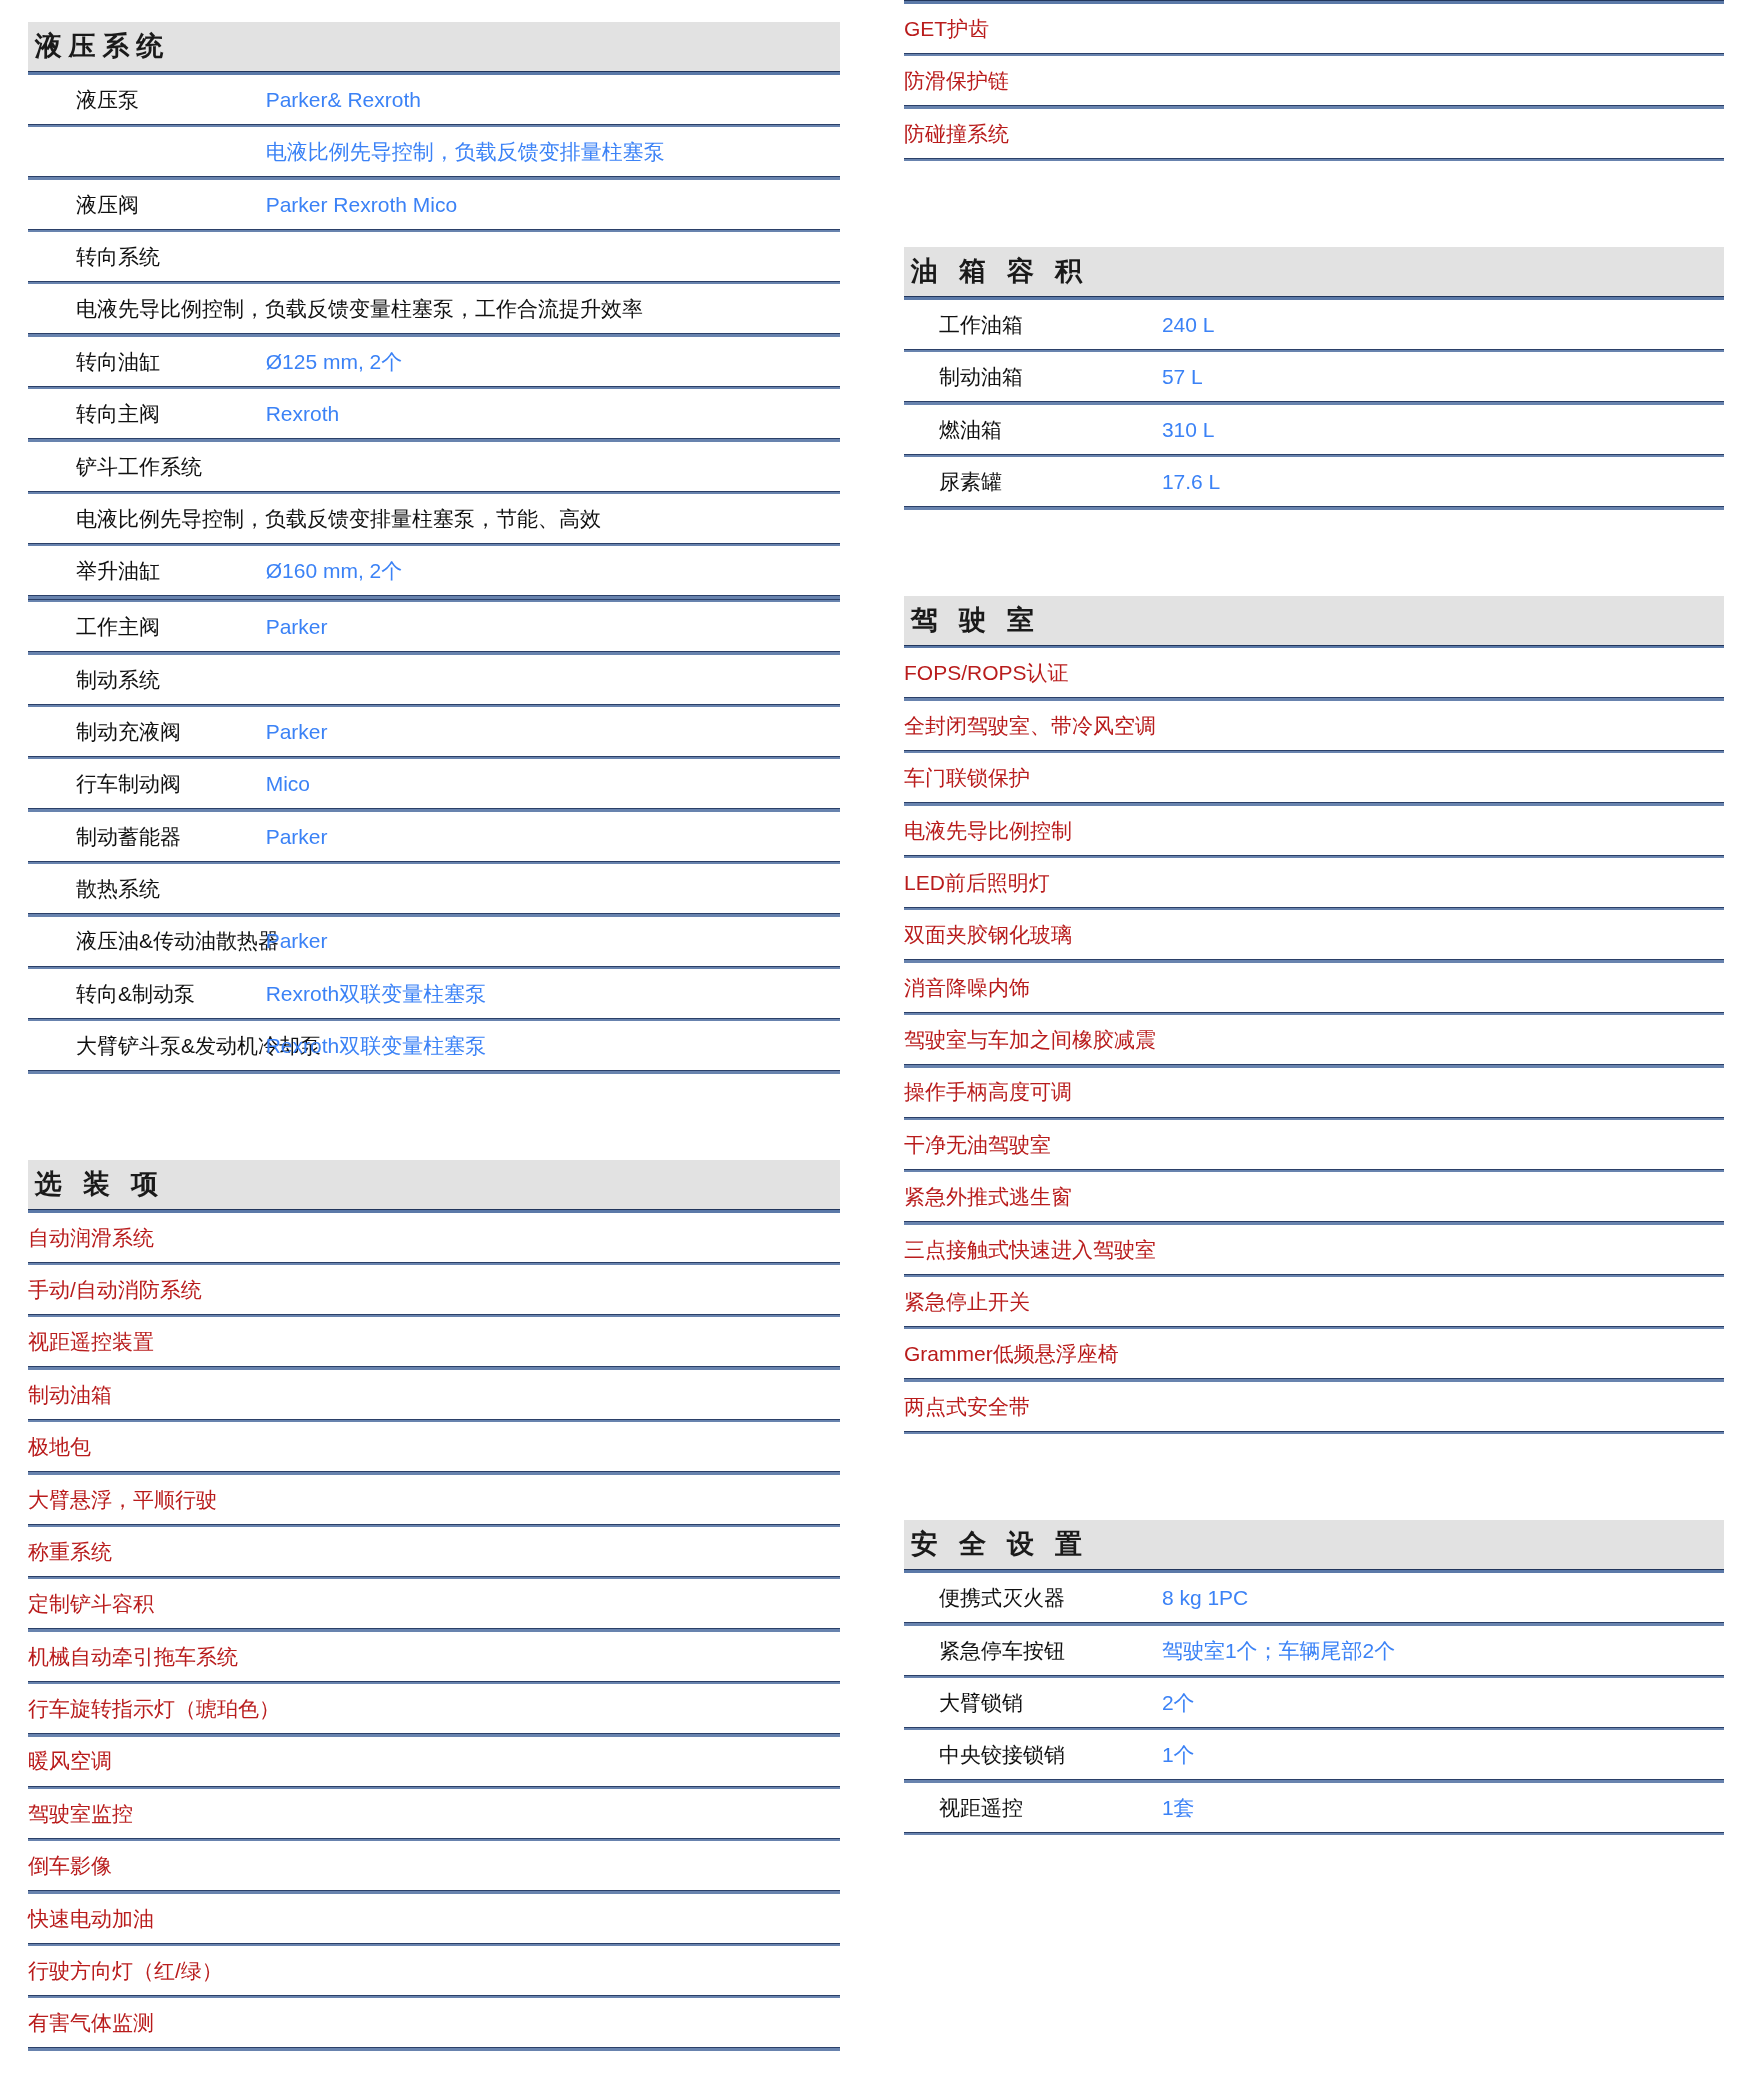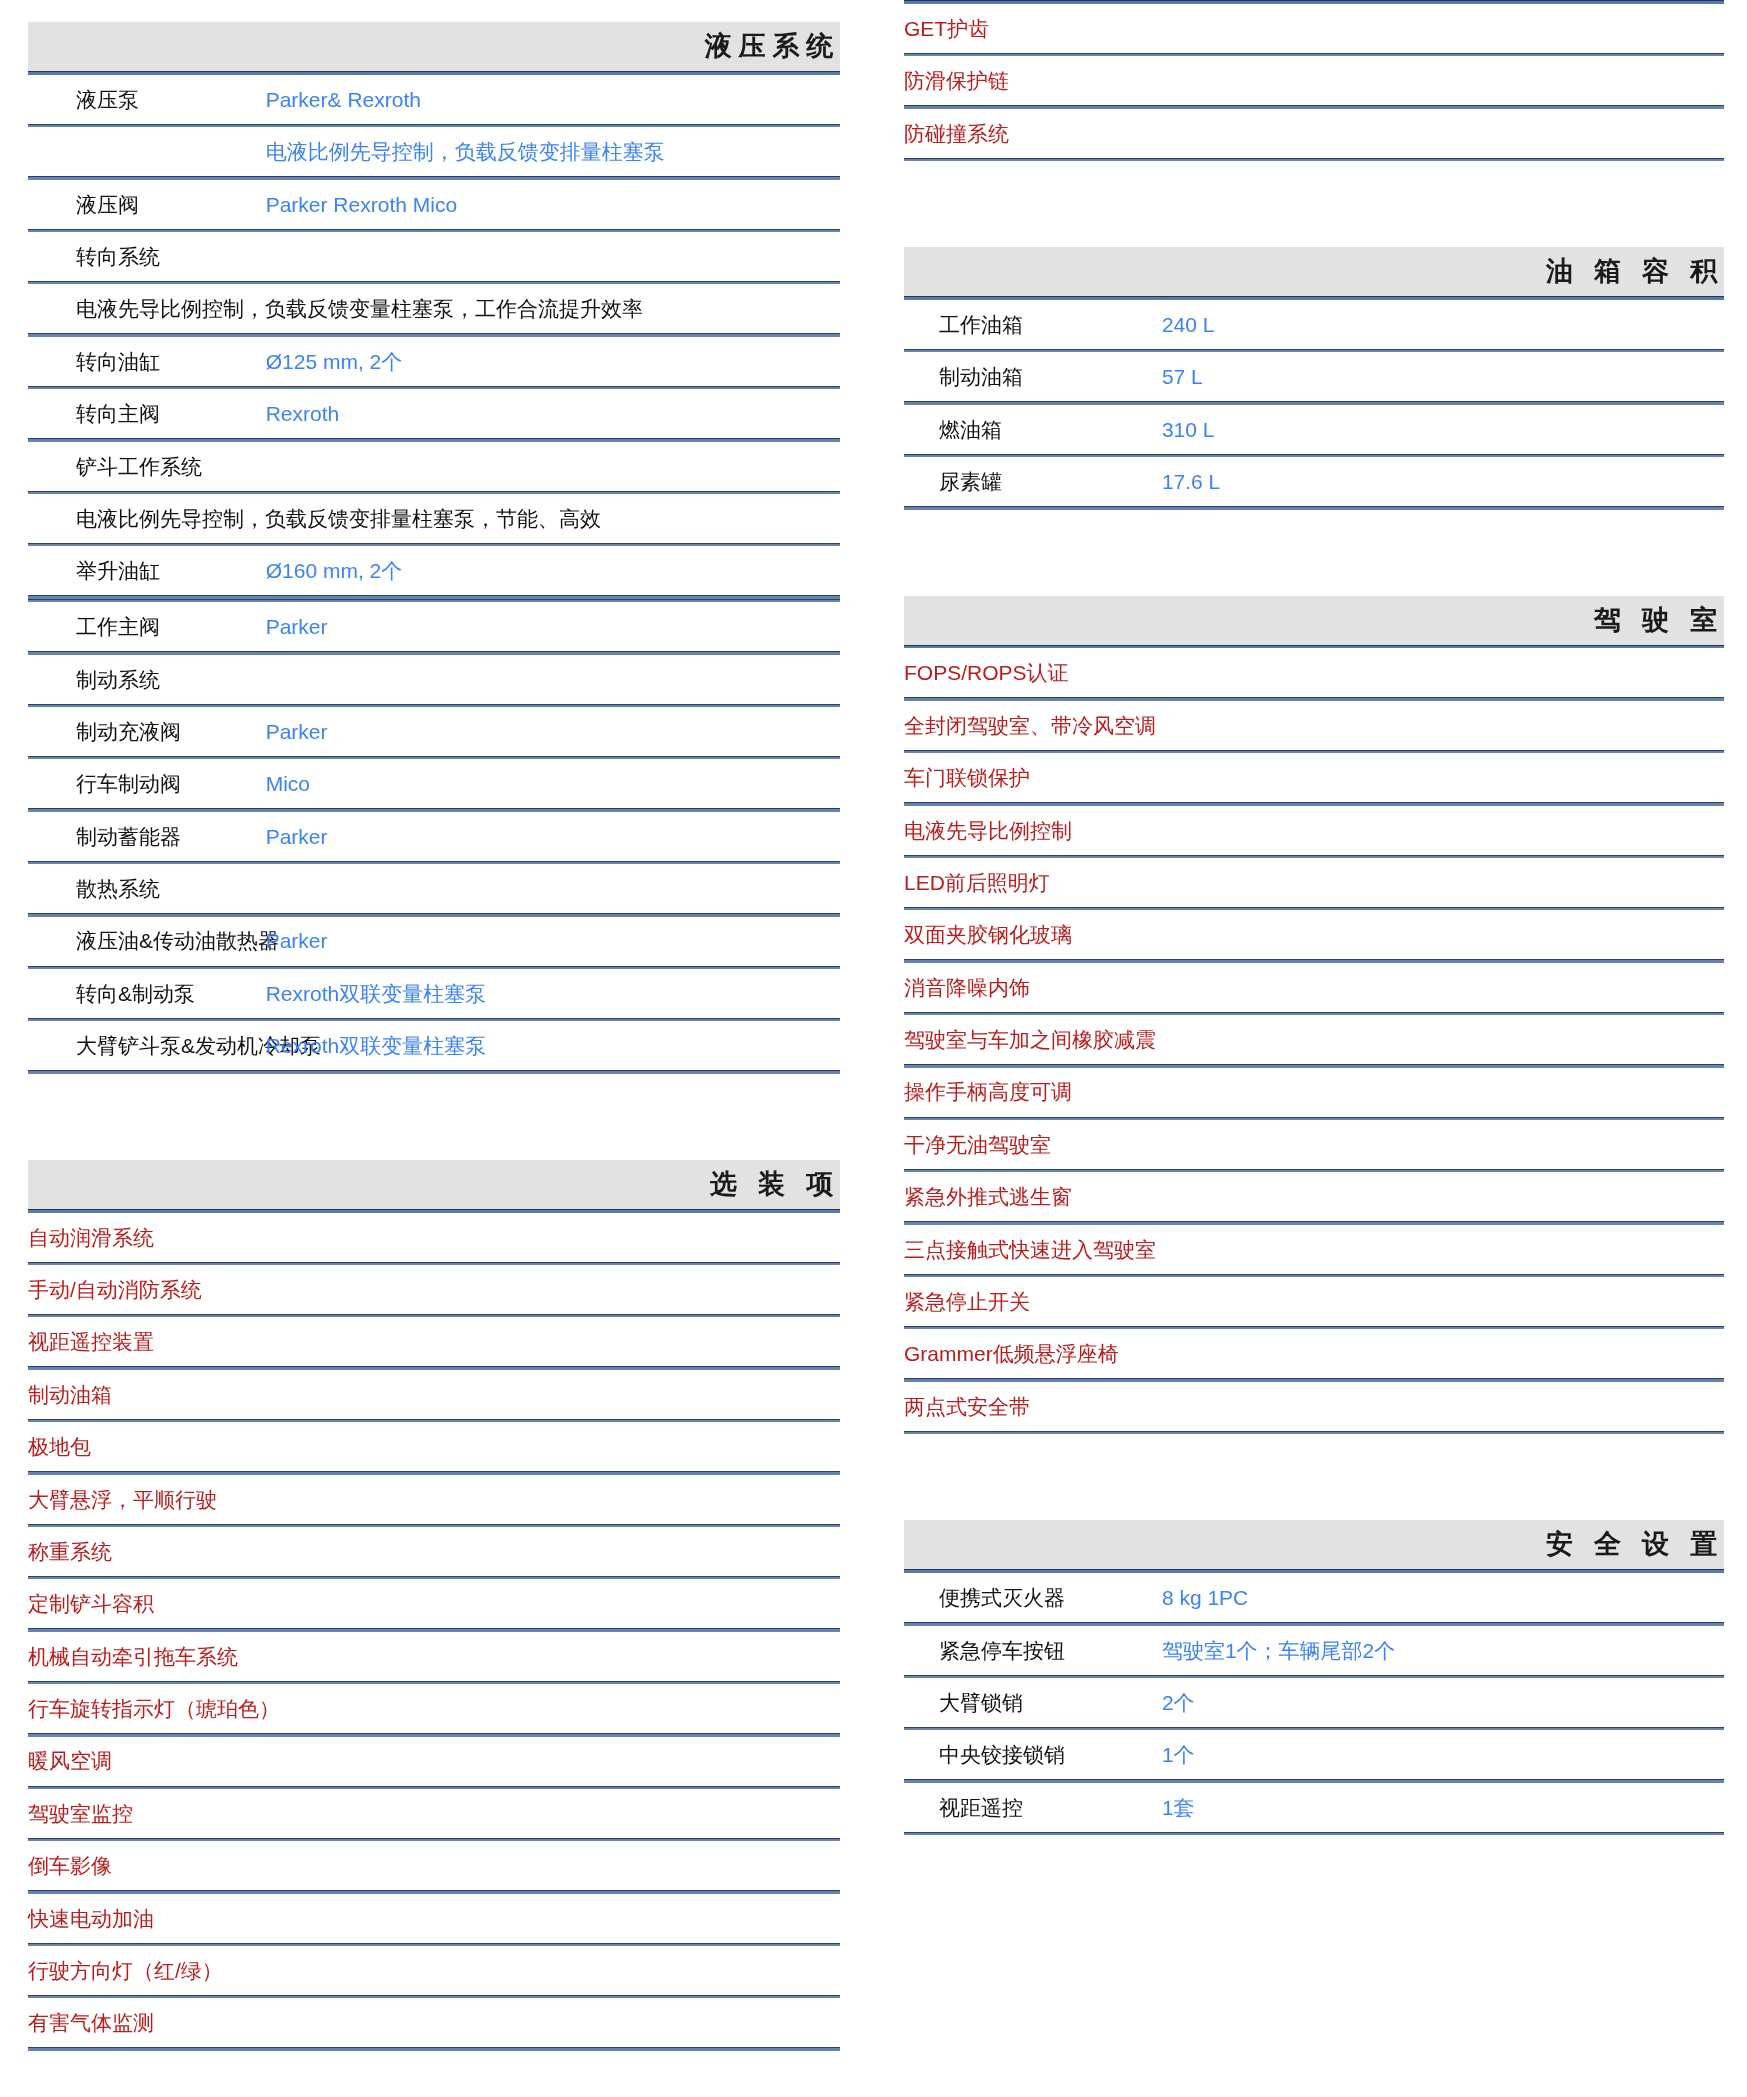--- a/index.html
+++ b/index.html
@@ -48,21 +48,21 @@
   .spec-table + .spec-table {
     margin-top: 86px;
   }
   .spec-table.tight-top { margin-top: 0; }
 
   .tbl-header {
     background: #e2e2e2;
     height: 49px;
     display: flex;
     align-items: center;
-    justify-content: flex-end;
+    justify-content: flex-start;
     box-sizing: border-box;
   }
   .tbl-header-text {
     font-size: 27px;
     font-weight: bold;
     letter-spacing: 6.8px;
     text-indent: 6.8px;
     color: #1a1a1a;
     line-height: 1;
     white-space: nowrap;

